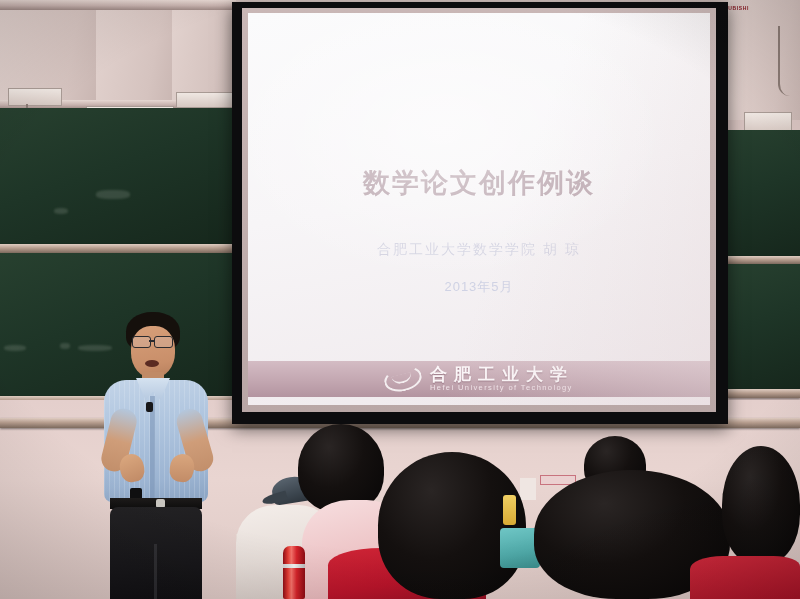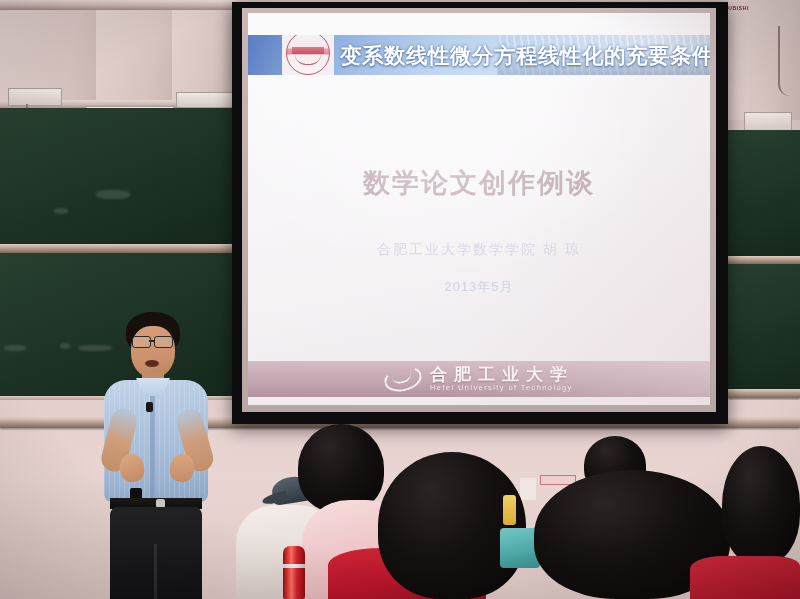--- a/index.html
+++ b/index.html
@@ -424,26 +424,20 @@
     </span>
     <span id="projector-brand">MITSUBISHI</span>
   </div>
 
   <div id="screen-frame">
     <div id="screen-border">
       <div id="screen-surface">
 
         <div id="slide">
 
-          <div id="slide-header">
-            <div id="header-logo">
-              <div class="emblem"></div>
-            </div>
-            <div id="header-title">变系数线性微分方程线性化的充要条件</div>
-          </div>
 
           <div id="slide-title">数学论文创作例谈</div>
 
           <div id="slide-subtitle">合肥工业大学数学学院    胡 琼</div>
 
           <div id="slide-date">2013年5月</div>
 
           <div id="slide-footer">
             <div id="footer-mark"></div>
             <div id="footer-texts">

